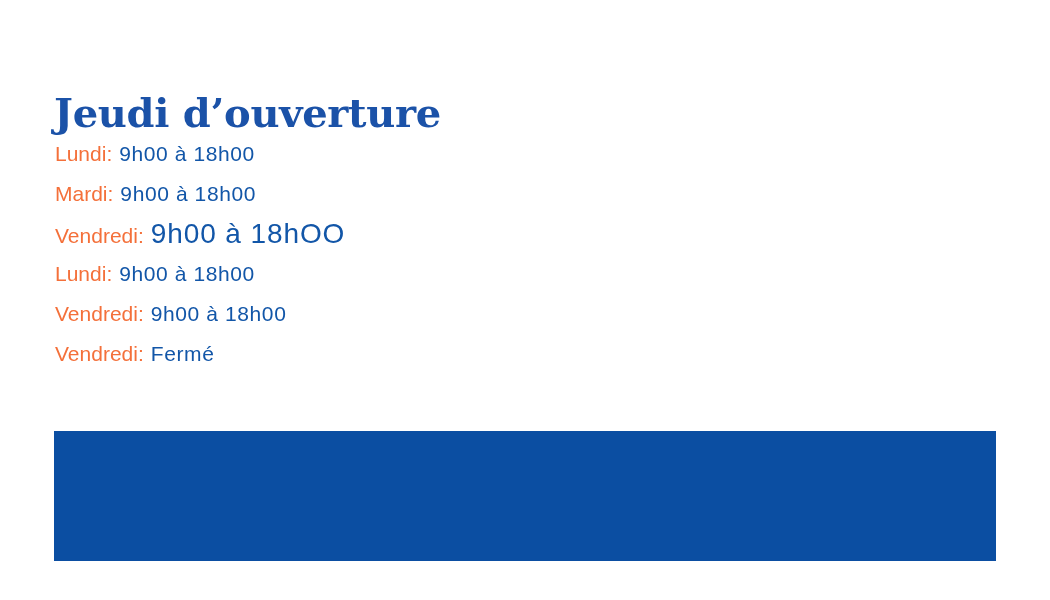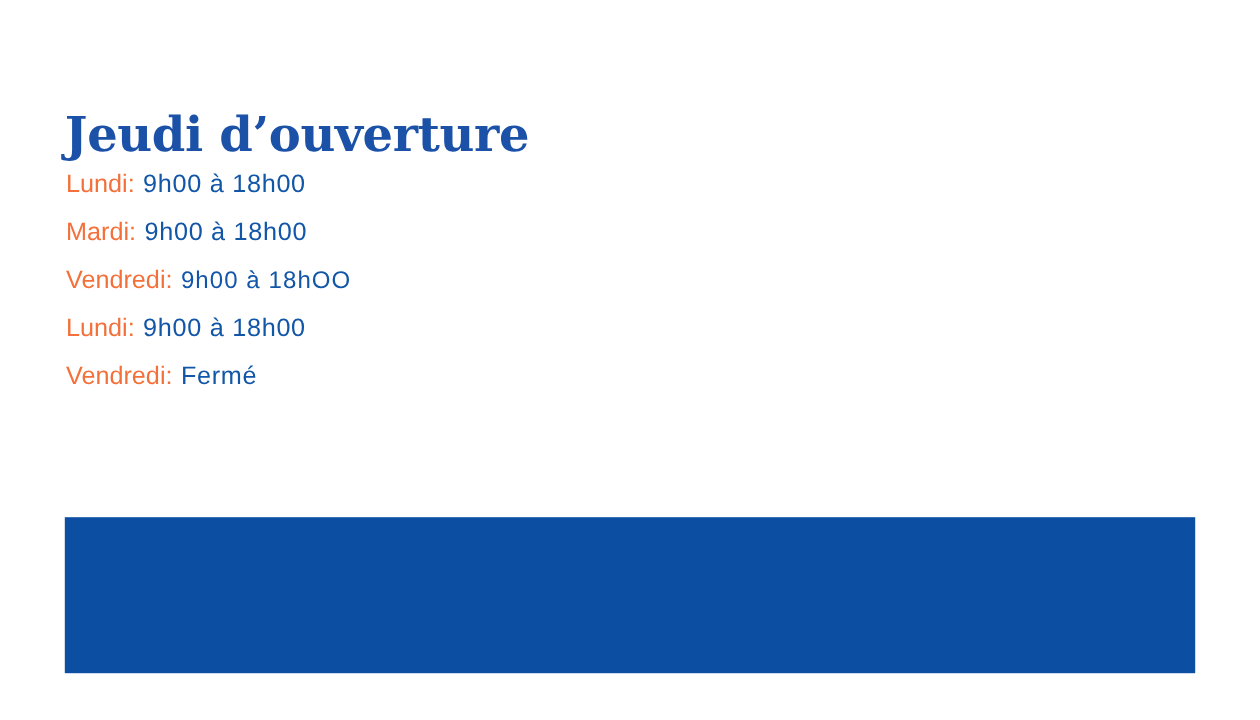--- a/index.html
+++ b/index.html
@@ -59,21 +59,21 @@
 
   .day-hours {
     color: #1256a8;
     font-size: 21px;
     margin-left: 7px;
     letter-spacing: 0.6px;
   }
 
   
   .hours-row.variant .day-hours {
-    font-size: 20px;
+    font-size: 28px;
     letter-spacing: 0.9px;
   }
 
   .banner-block {
     position: absolute;
     left: 54px;
     top: 431px;
     width: 942px;
     height: 130px;
     background: #0b4ea2;
@@ -97,20 +97,23 @@
     </li>
 
     <li class="hours-row variant">
       <span class="day-label">Vendredi:</span><span class="day-hours">9h00 à 18hOO</span>
     </li>
 
     <li class="hours-row">
       <span class="day-label">Lundi:</span><span class="day-hours">9h00 à 18h00</span>
     </li>
 
+    <li class="hours-row">
+      <span class="day-label">Vendredi:</span><span class="day-hours">9h00 à 18h00</span>
+    </li>
 
 
     <li class="hours-row">
       <span class="day-label">Vendredi:</span><span class="day-hours">Fermé</span>
     </li>
 
   </ul>
 
   <div class="banner-block"></div>
 

